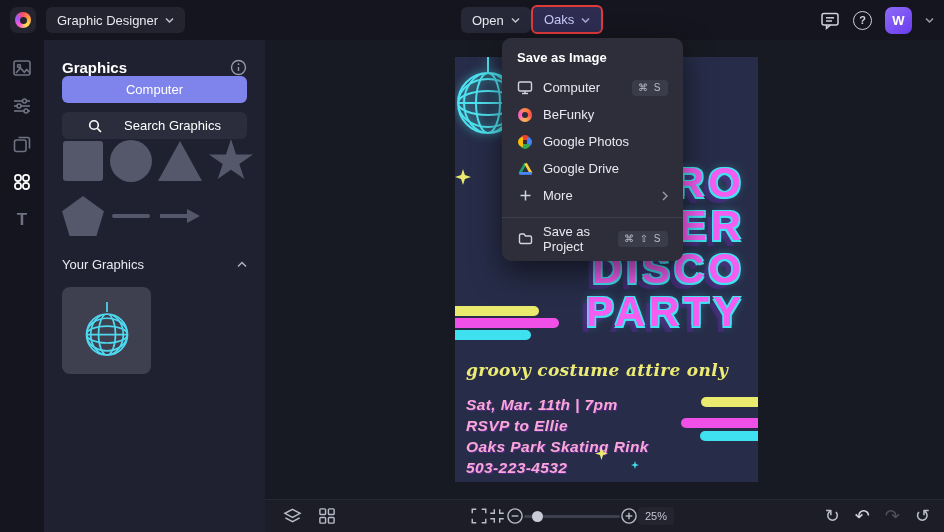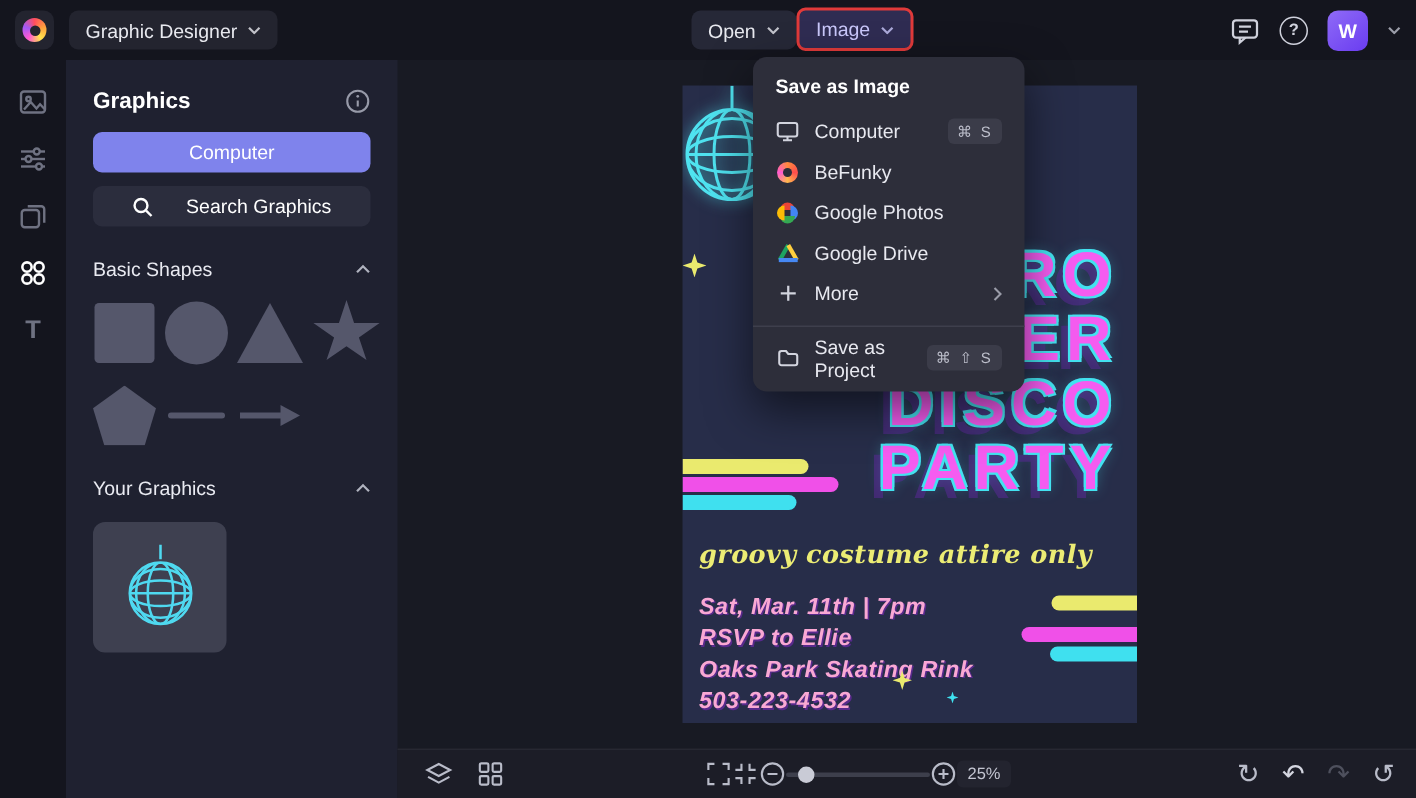--- a/index.html
+++ b/index.html
@@ -30,21 +30,21 @@
   
   .rail{position:absolute;left:0;top:40px;width:44px;height:492px;background:#14151e;z-index:20;
         display:flex;flex-direction:column;align-items:center;padding-top:17px;gap:16px;box-sizing:border-box}
   .rail-item{width:22px;height:22px;display:flex;align-items:center;justify-content:center;color:#6f7282;cursor:pointer}
   .rail-item.active{color:#ffffff}
   .rail-t{font-size:17px;font-weight:bold}
 
   
   .panel{position:absolute;left:44px;top:40px;width:221px;height:492px;background:#1f2130;z-index:20;
          box-sizing:border-box;padding:0 18px}
-  .panel-head{display:flex;align-items:center;justify-content:space-between;margin:19px 0 12px}
+  .panel-head{display:flex;align-items:center;justify-content:space-between;margin:19px 0 0}
   .panel-title{color:#fff;font-size:15px;font-weight:bold}
   .info{color:#979aa8;cursor:pointer}
   .btn-primary{width:100%;height:27px;border:none;border-radius:6px;background:#7f83ec;color:#fff;font-size:13px;cursor:pointer}
   .btn-search{width:100%;height:27px;margin-top:9px;border:none;border-radius:6px;background:#2b2d3d;color:#fff;
               font-size:13px;display:flex;align-items:center;justify-content:center;gap:22px;cursor:pointer}
   .section-head{display:flex;align-items:center;justify-content:space-between;margin:21px 0 13px}
   .section-label{color:#e9eaf1;font-size:13px}
   .sec-chev{color:#aeb1bd;cursor:pointer}
   .shape-grid{display:grid;grid-template-columns:repeat(4,1fr);row-gap:13px;column-gap:6px;justify-items:center;align-items:center}
   .shape{cursor:pointer}
@@ -127,21 +127,21 @@
     </button>
 
     <button class="tb-btn open">
       <span>Open</span>
       <svg class="chev" width="9" height="6" viewBox="0 0 9 6">
           <polyline points="1,1.5 4.5,5 8,1.5" fill="none" stroke="currentColor" stroke-width="1.5"></polyline>
         </svg>
     </button>
 
     <button class="tb-btn save">
-      <span>Image</span>
+      <span>Oaks</span>
       <svg class="chev" width="9" height="6" viewBox="0 0 9 6">
           <polyline points="1,1.5 4.5,5 8,1.5" fill="none" stroke="currentColor" stroke-width="1.5"></polyline>
         </svg>
     </button>
 
     <div class="tb-right">
       <span class="tb-icon">
         <svg width="20" height="19" viewBox="0 0 20 19" fill="none" stroke="currentColor" stroke-width="1.5">
           <rect x="2" y="2.5" width="16" height="11.5" rx="2"></rect>
           <path d="M6.5 14v3.4l4-3.4"></path>
@@ -207,26 +207,20 @@
     <button class="btn-primary">Computer</button>
 
     <button class="btn-search">
       <svg width="14" height="14" viewBox="0 0 14 14" fill="none" stroke="#fff" stroke-width="1.6">
         <circle cx="6" cy="6" r="4.3"></circle>
           <line x1="9.4" y1="9.4" x2="13" y2="13"></line>
       </svg>
       <span>Search Graphics</span>
     </button>
 
-    <div class="section-head">
-      <span class="section-label">Basic Shapes</span>
-      <svg class="sec-chev" width="10" height="7" viewBox="0 0 10 7">
-          <polyline points="1,5.5 5,1.5 9,5.5" fill="none" stroke="currentColor" stroke-width="1.5"></polyline>
-        </svg>
-    </div>
 
     <div class="shape-grid">
       <span class="shape sq"></span>
       <span class="shape ci"></span>
       <span class="shape tri"></span>
       <span class="shape star"></span>
       <span class="shape pent"></span>
       <span class="shape hline"></span>
       <span class="shape">
         <svg width="40" height="14" viewBox="0 0 40 14">

